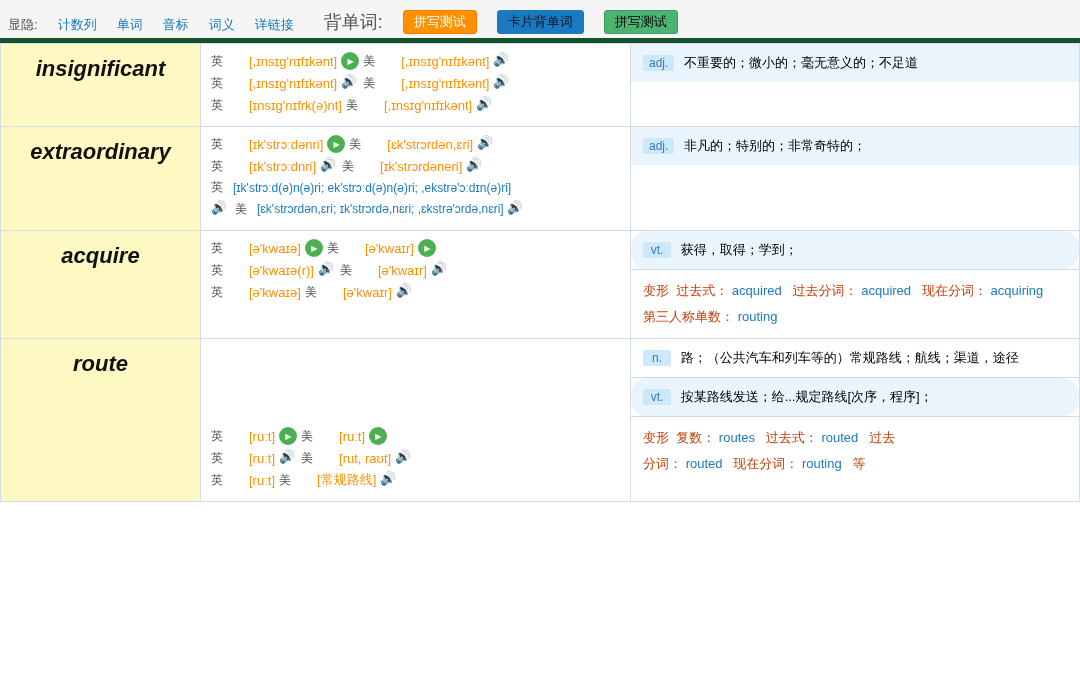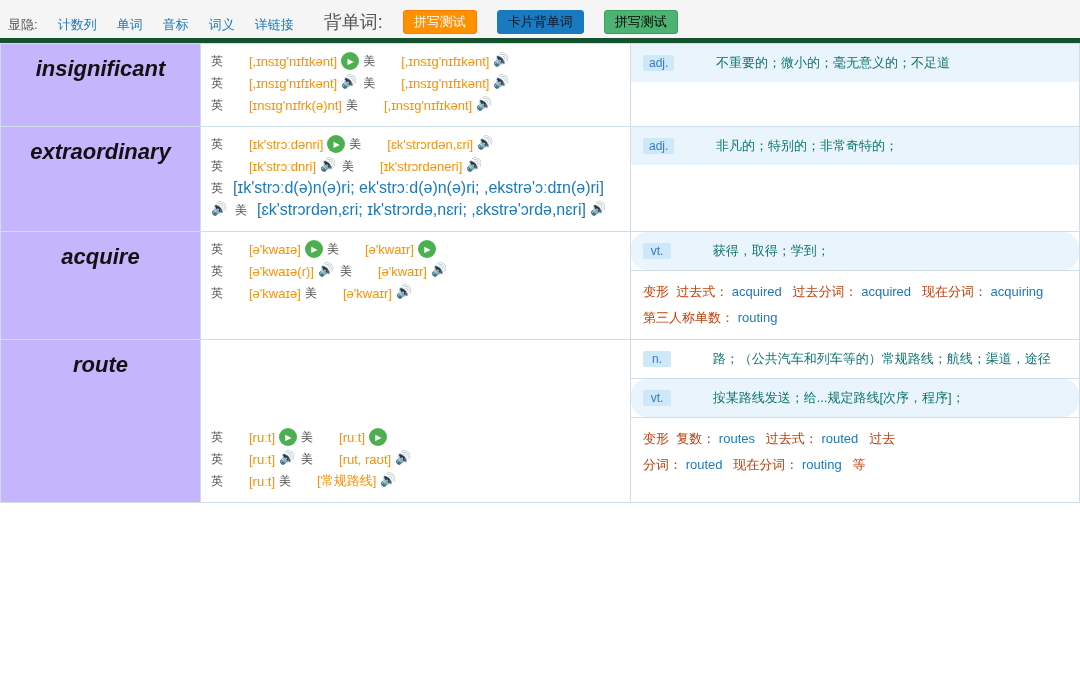--- a/index.html
+++ b/index.html
@@ -23,21 +23,21 @@
 
     
     .word-table { width: 100%; border-collapse: collapse; }
     .word-table td { border: 1px solid #d0dce8; vertical-align: top; }
 
     
     .word-cell {
       width: 200px; min-width: 140px; max-width: 200px;
       padding: 12px 10px; text-align: center; vertical-align: middle;
       font-style: italic; font-weight: bold; font-size: 22px; color: #111;
-      background: #c4b5fd;
+      background: #fef9c3;
     }
 
     
     .phonetic-cell {
       width: 430px; padding: 8px 10px; background: #fff;
       vertical-align: middle;
     }
     .phonetic-row { display: flex; align-items: center; gap: 4px; margin-bottom: 4px; flex-wrap: wrap; }
     .lang-tag { color: #555; font-size: 12px; min-width: 18px; }
     .phonetic-text { color: #ff9000; font-size: 13px; margin-left: 16px; }
@@ -60,27 +60,27 @@
 
     
     .def-cell { padding: 0; background: #fff; vertical-align: top; min-width: 310px; }
     .def-block { padding: 8px 12px; border-radius: 16px; }
     .def-block-shaded { background: #eaf4fd; padding: 8px 12px; }
     .pos-tag {
       display: inline-block; background: #cde8f8; color: #3a7abf;
       font-size: 12px; padding: 1px 6px; border-radius: 2px; margin-right: 6px;
       min-width: 28px; text-align: center;
     }
-    .def-text { color: #0f766e; font-size: 13px; line-height: 1.7; margin-left: 32px; }
+    .def-text { color: #000000; font-size: 13px; line-height: 1.7; }
     .morph-label { color: #c2410c; font-size: 13px; }
     .morph-link { color: #1a7abf; font-size: 13px; }
     .def-divider { border: none; border-top: 1px solid #d0dce8; margin: 0; }
 
     
-    .phonetic-extra { color: #1a7abf; font-size: 16px; }
+    .phonetic-extra { color: #1a7abf; font-size: 12px; }
   </style>
 </head>
 <body>
 
 <div>
   <div class="toolbar">
     <span class="toolbar-label">显隐:</span>
     <a class="toolbar-link">计数列</a>
     <a class="toolbar-link">单词</a>
     <a class="toolbar-link">音标</a>

